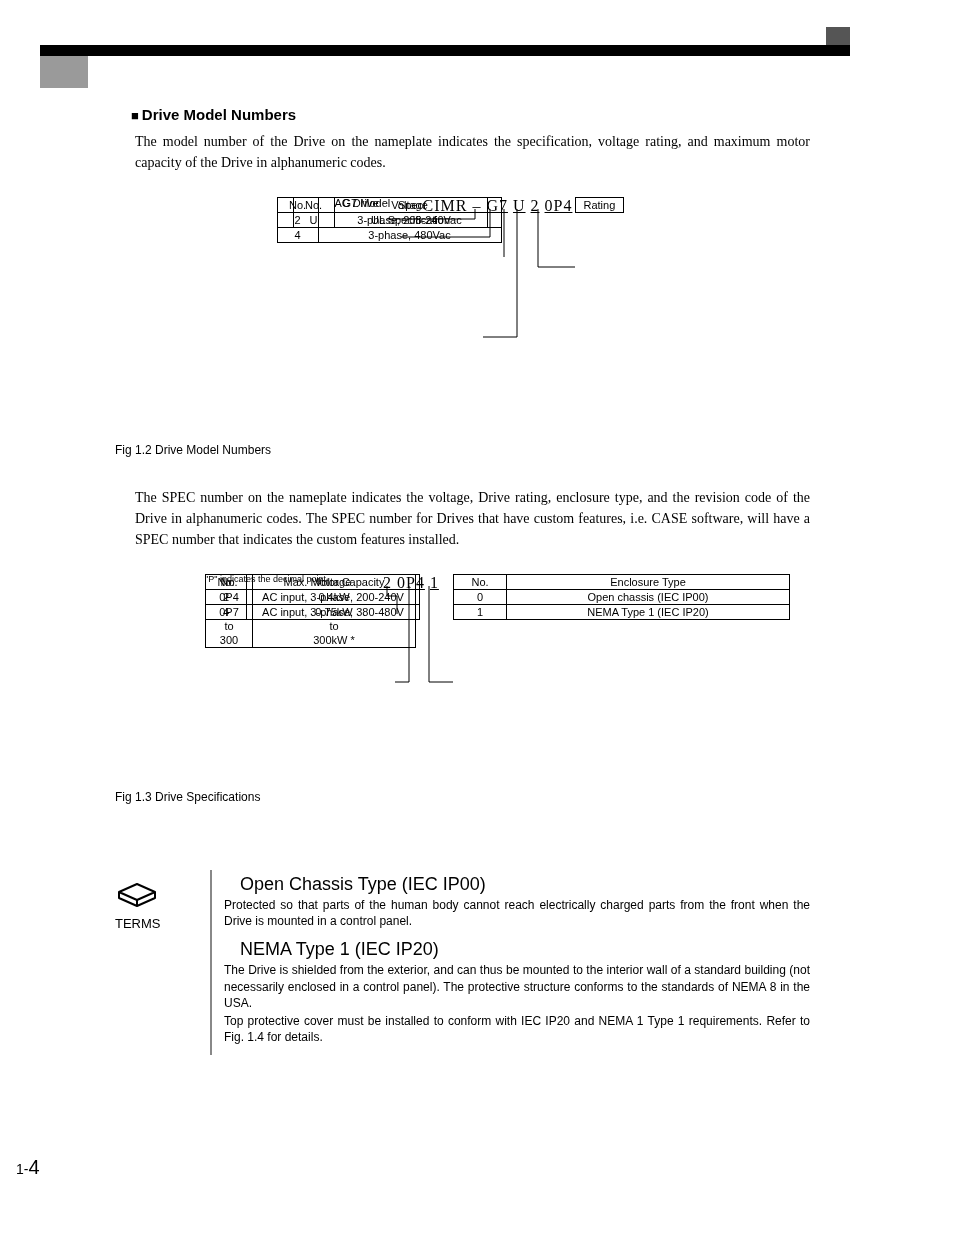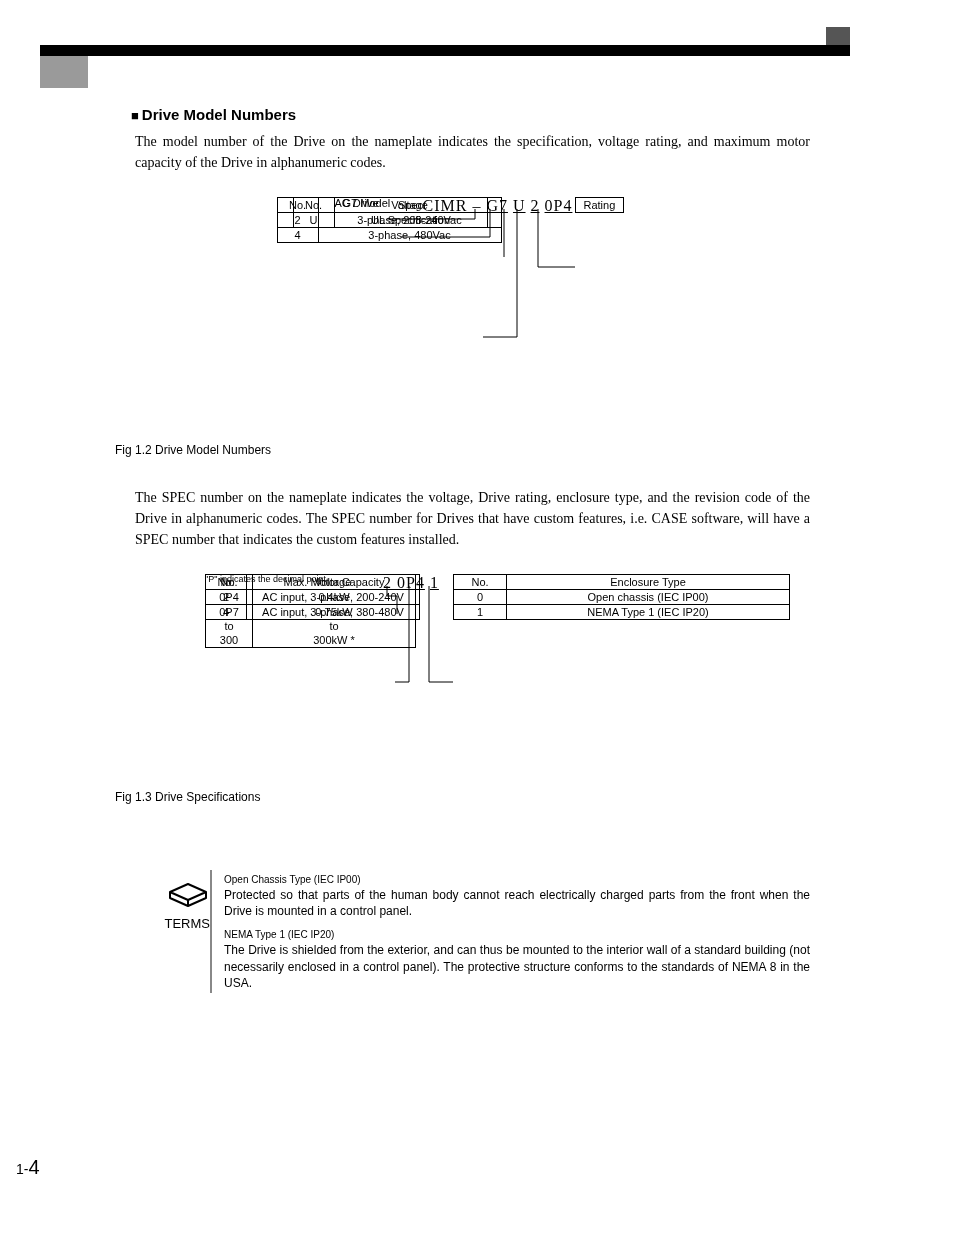--- a/index.html
+++ b/index.html
@@ -15,24 +15,24 @@
 .diagram{position:relative;margin:24px auto 0 auto}
 .diagram svg{display:block;margin:0 auto}
 table.mini{border-collapse:collapse;font-family:Arial,Helvetica,sans-serif;font-size:11px;position:absolute}
 table.mini th,table.mini td{border:1px solid #000;padding:1px 6px;text-align:center;font-weight:normal}
 .lbl{font-family:Arial,Helvetica,sans-serif;font-size:11px;position:absolute}
 .box{border:1px solid #000;font-family:Arial,Helvetica,sans-serif;font-size:11px;padding:1px 8px;position:absolute}
 .code-line{font-family:Liberation Serif, serif;font-size:16px;position:absolute;letter-spacing:1px}
 .code-line span{text-decoration:underline}
 .footnote{font-family:Arial,Helvetica,sans-serif;font-size:9px;position:absolute}
 .terms-block{position:absolute;left:115px;top:870px;width:695px;display:flex}
-.terms-left{width:95px;flex:none;text-align:right;padding-top:8px}
+.terms-left{width:95px;flex:none;text-align:left;padding-top:8px}
 .terms-left .label{font-family:Arial,Helvetica,sans-serif;font-size:13px;margin-top:2px}
 .terms-right{flex:1;border-left:2px solid #888;padding-left:12px;font-family:Arial,Helvetica,sans-serif}
-.terms-right .term-title{font-size:10px;margin:4px 0 2px 0}
+.terms-right .term-title{font-size:18px;margin:4px 0 2px 16px}
 .terms-right .term-body{font-size:12px;line-height:1.35;text-align:justify;margin:0 0 10px 0}
 .page-num{position:absolute;left:16px;bottom:56px;font-family:Arial,Helvetica,sans-serif;font-size:14px}
 .page-num .big{font-size:20px}
 </style>
 </head>
 <body>
 
 <div class="page">
   <div class="topbar">
       <div class="cap"></div>
@@ -195,19 +195,20 @@
           <line x1="22" y1="22" x2="22" y2="28"></line>
         </g>
       </svg>
       <div class="label">TERMS</div>
     </div>
     <div class="terms-right">
       <div class="term-title">Open Chassis Type (IEC IP00)</div>
       <p class="term-body">Protected so that parts of the human body cannot reach electrically charged parts from the front when the Drive is mounted in a control panel.</p>
       <div class="term-title">NEMA Type 1 (IEC IP20)</div>
       <p class="term-body" style="margin-bottom:2px">The Drive is shielded from the exterior, and can thus be mounted to the interior wall of a standard building (not necessarily enclosed in a control panel). The protective structure conforms to the standards of NEMA 8 in the USA.</p>
+      <p class="term-body">Top protective cover must be installed to conform with IEC IP20 and NEMA 1 Type 1 requirements. Refer to Fig. 1.4 for details.</p>
     </div>
   </div>
 
   <div class="page-num">
     <span>1</span><span>-</span><span class="big">4</span>
   </div>
 </div>
 
 </body></html>

